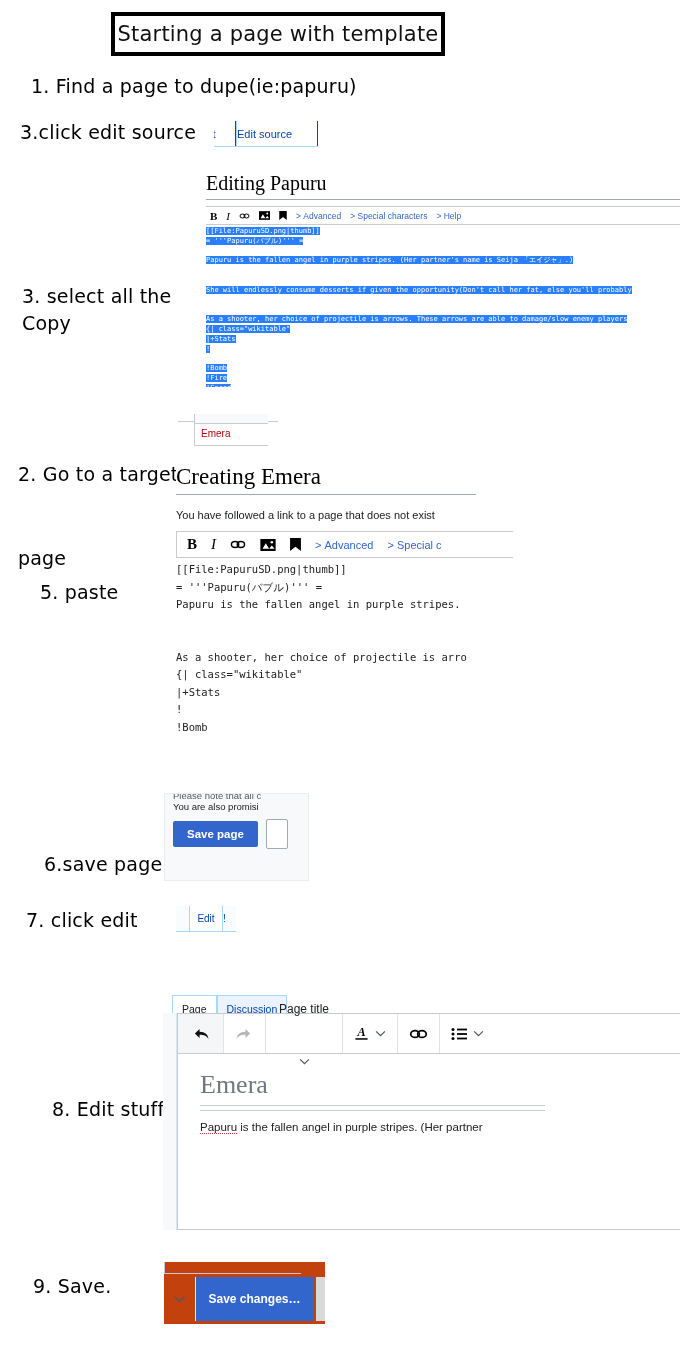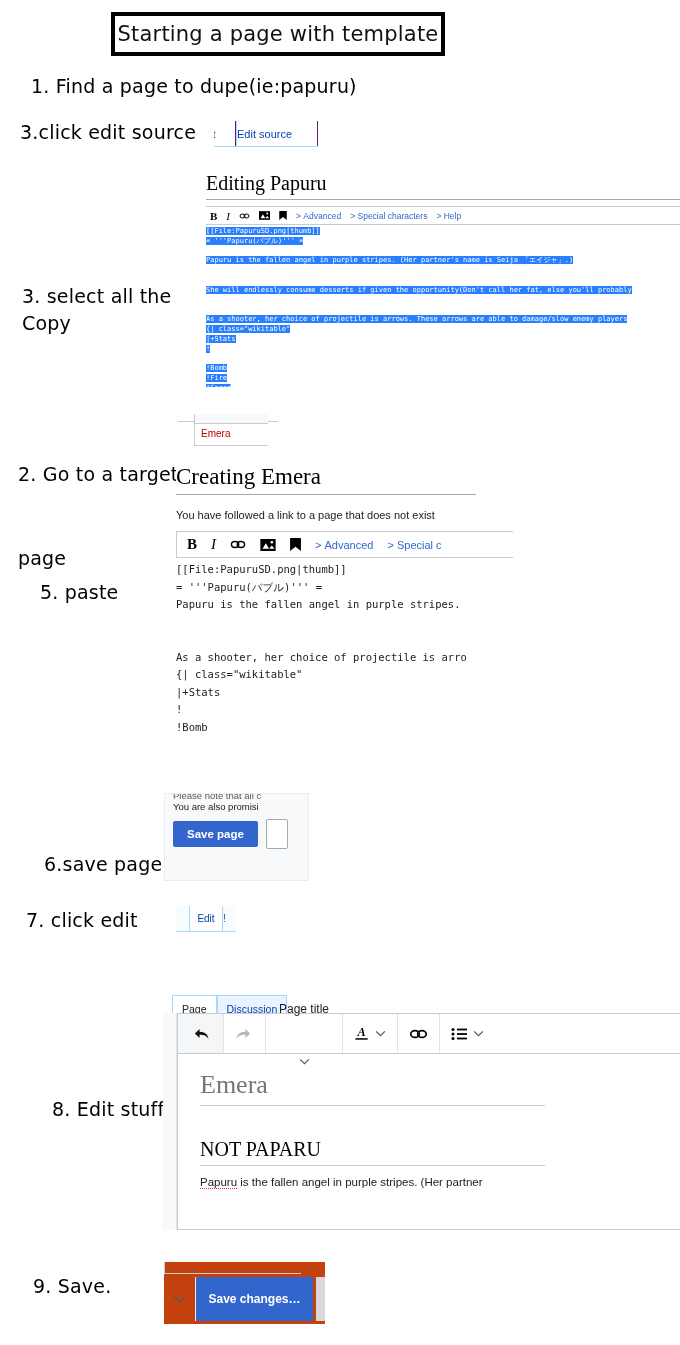--- a/index.html
+++ b/index.html
@@ -416,21 +416,20 @@
           <span>
             <svg width="11" height="7" viewBox="0 0 12 8">
                 <path d="M1 1.5 L6 6.5 L11 1.5" fill="none" stroke="#54595d" stroke-width="1.4"></path>
               </svg>
           </span>
         </div>
       </div>
       <div class="ve-body">
         <div class="ve-title">Emera</div>
         <div class="ve-titlerule"></div>
-        <div class="ve-h2">NOT PAPARU</div>
         <div class="ve-h2rule"></div>
         <div class="ve-p">
           <span class="sp">Papuru</span><span> is the fallen angel in purple stripes. (Her partner</span>
         </div>
       </div>
     </div>
   </div>
 </div>
 
 <div class="abs hand" style="left:33px; top:1275px; font-size:19px;">9. Save.</div>

